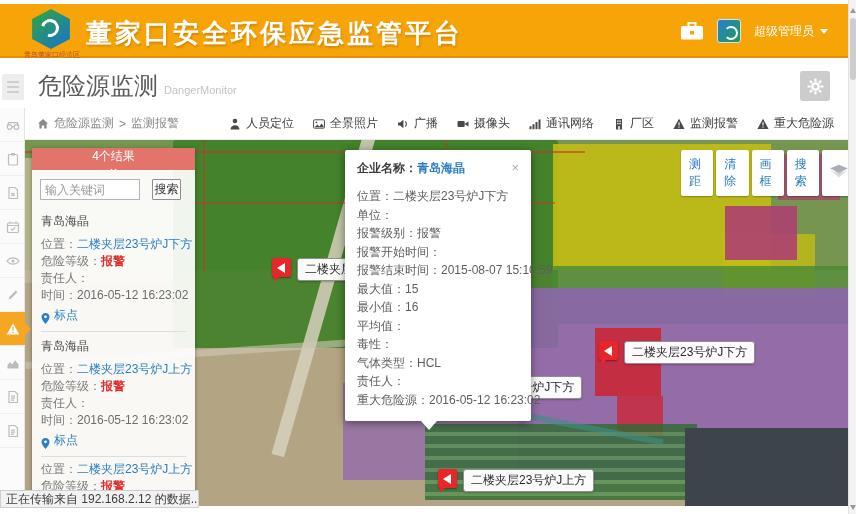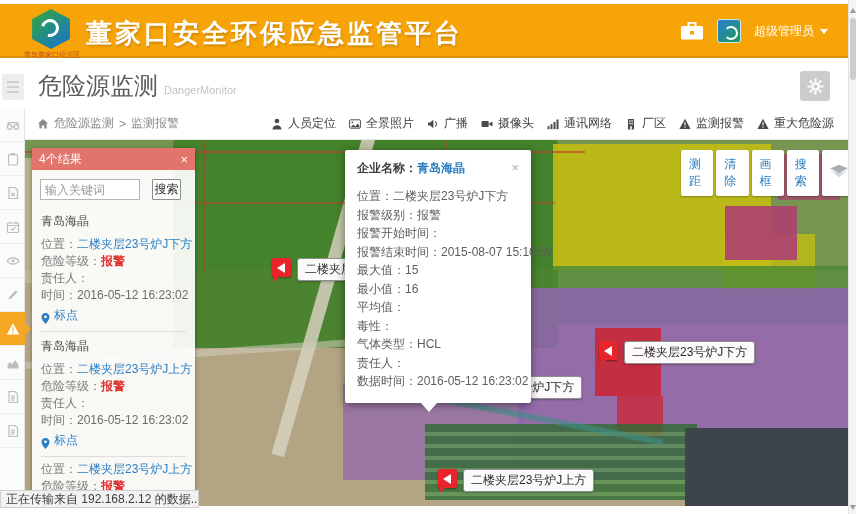--- a/index.html
+++ b/index.html
@@ -36,21 +36,21 @@
   .gear-btn { position:absolute; right:26px; top:11px; width:30px; height:30px; background:#cccccc; border-radius:3px;
           display:flex; align-items:center; justify-content:center; cursor:pointer; }
 
   
   .crumb-row { position:absolute; left:25px; top:108px; width:823px; height:32px; background:#fff;
           border-bottom:1px solid #e9e9e9; display:flex; align-items:center; justify-content:space-between;
           padding:0 14px 0 12px; z-index:9; }
   .breadcrumb { display:flex; align-items:center; gap:5px; font-size:12px; color:#8a8a8a; }
   .breadcrumb svg { width:12px; height:12px; fill:#8a8a8a; }
   .crumb-link { cursor:pointer; }
-  .hdr-toolbar { display:flex; align-items:flex-start; gap:13px; }
+  .hdr-toolbar { display:flex; align-items:flex-start; gap:19px; }
   .ticon { display:flex; align-items:center; gap:5px; font-size:12px; color:#3f3f3f; cursor:pointer; white-space:nowrap; }
   .ticon svg { width:12px; height:12px; fill:#4a4a4a; }
 
   
   .side-rail { position:absolute; left:0; top:108px; width:25px; height:406px; background:#fbfbfb; border-right:1px solid #e4e4e4; z-index:8; }
   .rail-cell { width:25px; height:34px; display:flex; align-items:center; justify-content:center;
           border-bottom:1px solid #efefef; color:#bdbdbd; cursor:pointer; position:relative; }
   .rail-cell svg { width:14px; height:14px; stroke:#bdbdbd; fill:none; stroke-width:1.2; }
   .rail-cell svg .fillme { fill:#bdbdbd; stroke:none; }
   .rail-cell.active { background:#F5A623; }
@@ -74,21 +74,21 @@
   .map-tools { position:absolute; left:681px; top:150px; display:flex; gap:3px; z-index:6; }
   .mtool-btn { background:#fff; color:#2779bd; font-size:12px; padding:6px 8px; border-radius:2px; cursor:pointer;
           box-shadow:0 1px 2px rgba(0,0,0,.3); }
   .mtool-layers { background:#fff; border-radius:2px; padding:3px 7px; display:flex; align-items:center; cursor:pointer;
           box-shadow:0 1px 2px rgba(0,0,0,.3); }
 
   
   .results-panel { position:absolute; left:32px; top:148px; width:163px; height:366px; background:rgba(255,255,255,.92);
           box-shadow:0 1px 4px rgba(0,0,0,.35); z-index:7; overflow:hidden; }
   .rp-header { height:22px; background:#e2746b; color:#fff; font-size:12px; display:flex; align-items:center;
-          justify-content:space-between; padding:0 7px; }
+          justify-content:space-between; padding:0 7px;flex-direction:column; }
   .rp-close { cursor:pointer; font-size:13px; line-height:1; }
   .rp-search { display:flex; gap:12px; padding:9px 14px 7px 8px; }
   .rp-search input { flex:1; width:100px; height:21px; border:1px solid #b5b5b5; font-size:12px; padding:0 4px; color:#333; background:#fff; }
   .rp-search input::placeholder { color:#9a9a9a; }
   .rp-search-btn { width:38px; height:21px; border:1px solid #8f8f8f; background:#fdfdfd; font-size:12px; color:#333;
           display:flex; align-items:center; justify-content:center; cursor:pointer; border-radius:1px; }
   .rp-body { padding:0 9px; }
   .r-name { font-size:12px; color:#4a4a4a; margin:6px 0 6px 0; }
   .r-line { font-size:12px; color:#7a7a7a; line-height:17px; white-space:nowrap; }
   .r-line .blue { color:#2a7ec4; }
@@ -414,30 +414,31 @@
 
   <div class="popup">
     <div class="pp-header">
       <div>
         <span>企业名称：</span><span class="pp-company">青岛海晶</span>
       </div>
       <span class="pp-close">×</span>
     </div>
     <div>
       <div class="p-line"><span>位置：</span><span>二楼夹层23号炉J下方</span></div>
+      <div class="p-line"><span>单位：</span><span></span></div>
       <div class="p-line"><span>报警级别：</span><span>报警</span></div>
       <div class="p-line"><span>报警开始时间：</span><span></span></div>
       <div class="p-line"><span>报警结束时间：</span><span>2015-08-07 15:10:59</span></div>
       <div class="p-line"><span>最大值：</span><span>15</span></div>
       <div class="p-line"><span>最小值：</span><span>16</span></div>
       <div class="p-line"><span>平均值：</span><span></span></div>
       <div class="p-line"><span>毒性：</span><span></span></div>
       <div class="p-line"><span>气体类型：</span><span>HCL</span></div>
       <div class="p-line"><span>责任人：</span><span></span></div>
-      <div class="p-line"><span>数据时间：</span><span>2016-05-12 16:23:02</span></div>
+      <div class="p-line"><span>重大危险源：</span><span>2016-05-12 16:23:02</span></div>
     </div>
   </div>
 
   <div class="status-bar">正在传输来自 192.168.2.12 的数据...</div>
   <div class="bottom-strip"></div>
 
   <div class="scrollbar">
     <div class="sb-up"></div>
     <div class="sb-thumb"></div>
     <div class="sb-down"></div>

